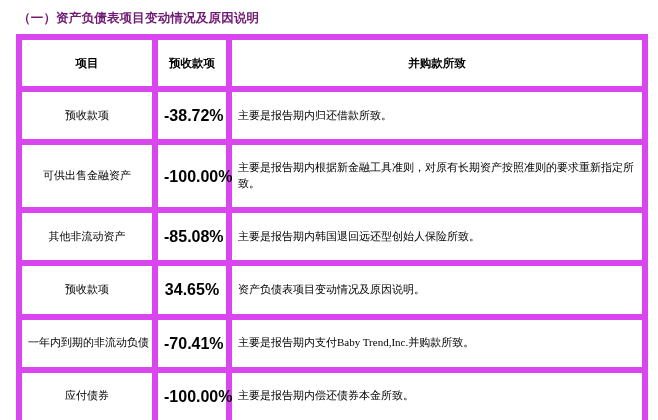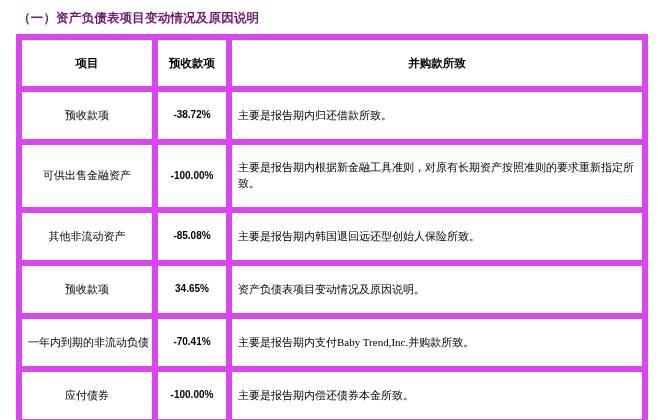--- a/index.html
+++ b/index.html
@@ -53,21 +53,21 @@
   col.c-reason { width: 416px; }
 
   td.item {
     text-align: center;
     white-space: nowrap;
   }
   td.ratio {
     text-align: center;
     font-weight: bold;
     font-family: "Liberation Sans", "DejaVu Sans", sans-serif;
-    font-size: 10px;
+    font-size: 16px;
   }
   td.reason {
     text-align: left;
     padding-left: 7px;
     padding-right: 7px;
   }
   tr.tall td { height: 38px; }
   tr.short td { height: 23px; }
 </style>
 </head>

